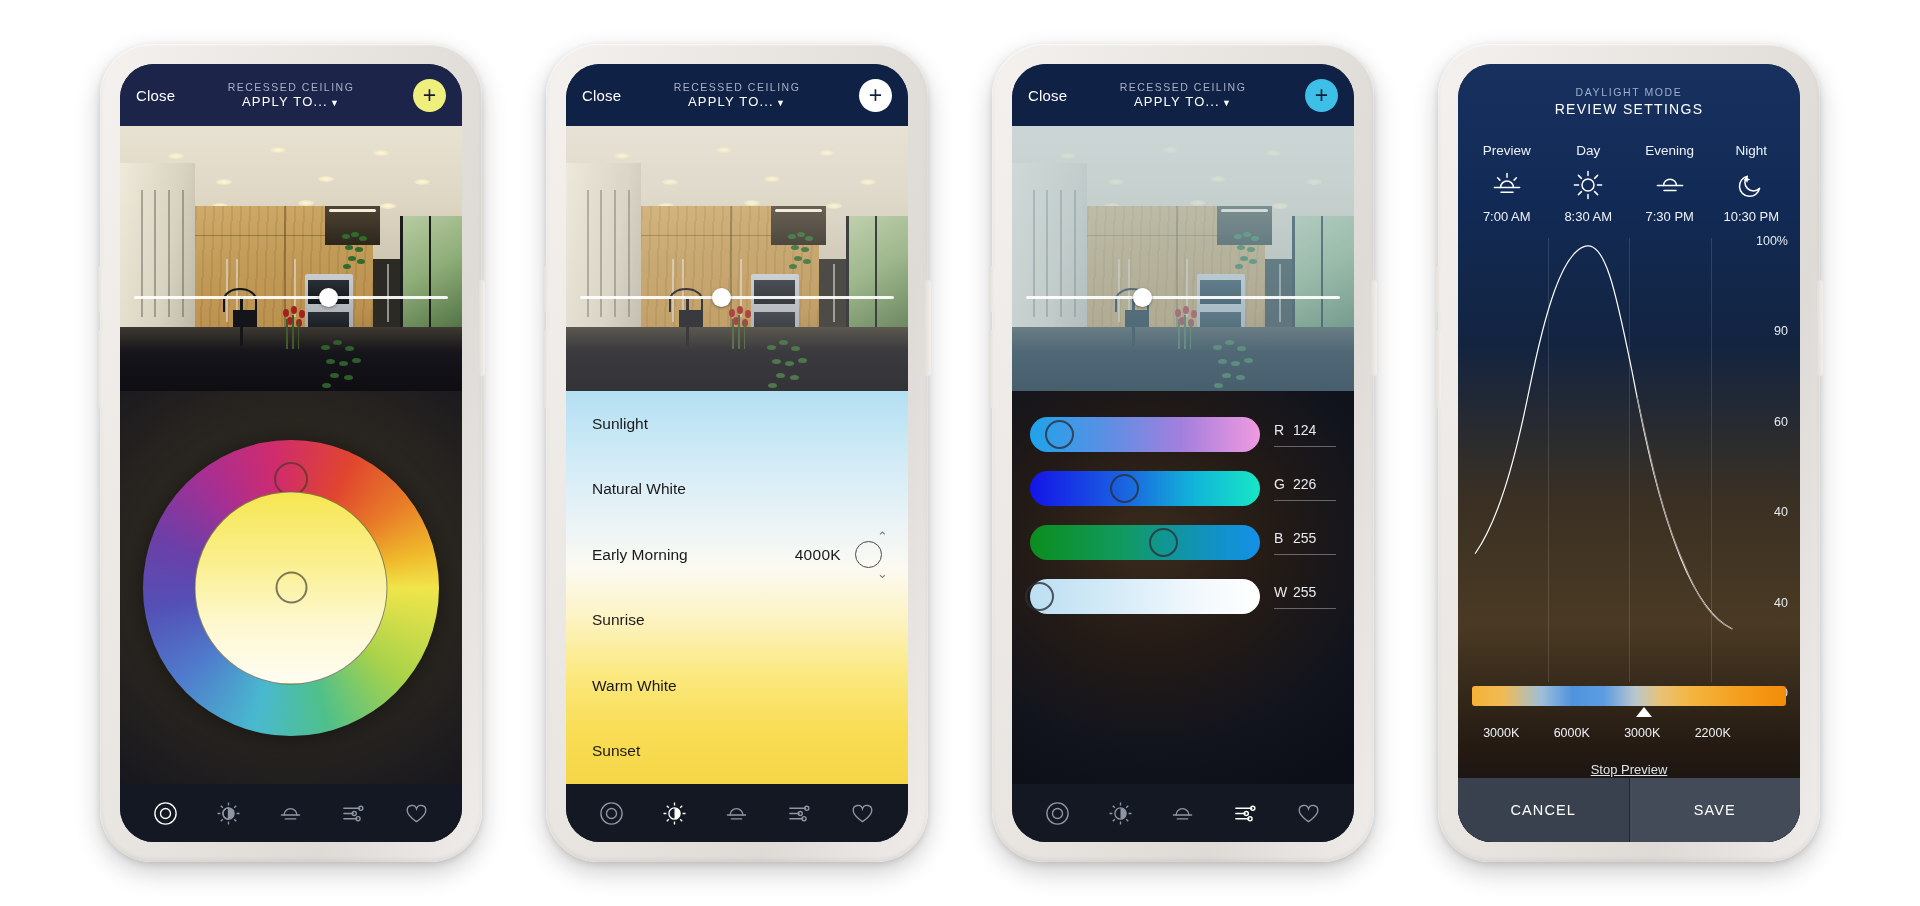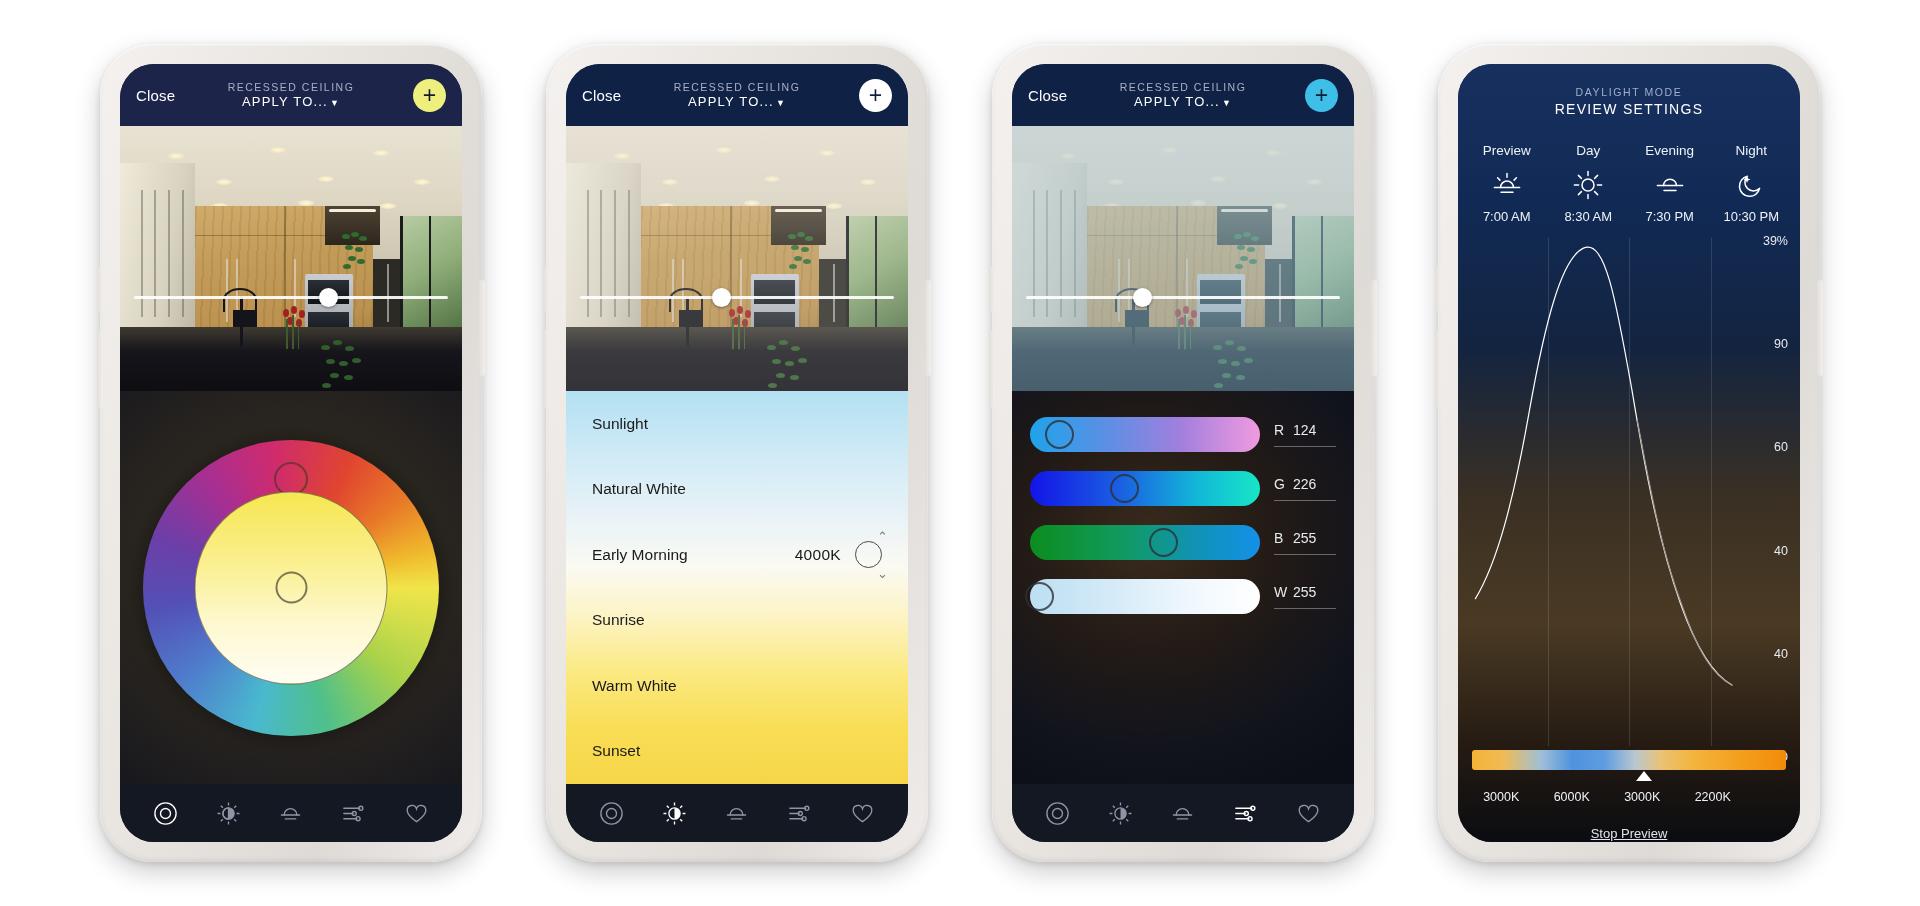--- a/index.html
+++ b/index.html
@@ -757,21 +757,21 @@
           <div class="dl-grid" style="left:75%"></div>
 
           <div class="dl-curvewrap">
             <svg viewBox="0 0 100 100" preserveAspectRatio="none" width="100%" height="100%">
               <path d="M2,71 C10,64 16,52 22,34 C28,16 34,4 42,2 C50,0 54,12 60,30 C65,46 70,60 78,72 C84,81 90,86 97,88" fill="none" stroke="#ffffff" stroke-width="1.2" vector-effect="non-scaling-stroke" stroke-linecap="round"></path>
               <path d="M62,36 C67,50 71,62 79,73 C85,82 90,86 97,88" fill="none" stroke="#9a9389" stroke-width="1.2" vector-effect="non-scaling-stroke" stroke-linecap="round"></path>
             </svg>
           </div>
 
           <div class="dl-yaxis">
-            <span style="top:0%">39%</span>
+            <span style="top:0%">100%</span>
             <span style="top:20%">90</span>
             <span style="top:40%">60</span>
             <span style="top:60%">40</span>
             <span style="top:80%">40</span>
             <span style="top:100%">0</span>
           </div>
 
           <div class="dl-gradbar"></div>
           <div class="dl-marker" style="left:52%"></div>
 
@@ -780,18 +780,22 @@
             <span>6000K</span>
             <span>3000K</span>
             <span>2200K</span>
           </div>
         </div>
 
         <div class="dl-stop">
           <span>Stop Preview</span>
         </div>
 
+        <div class="dl-actions">
+          <div>CANCEL</div>
+          <div>SAVE</div>
+        </div>
 
       </div>
     </div>
   </div>
 
 </div>
 
 </body></html>

